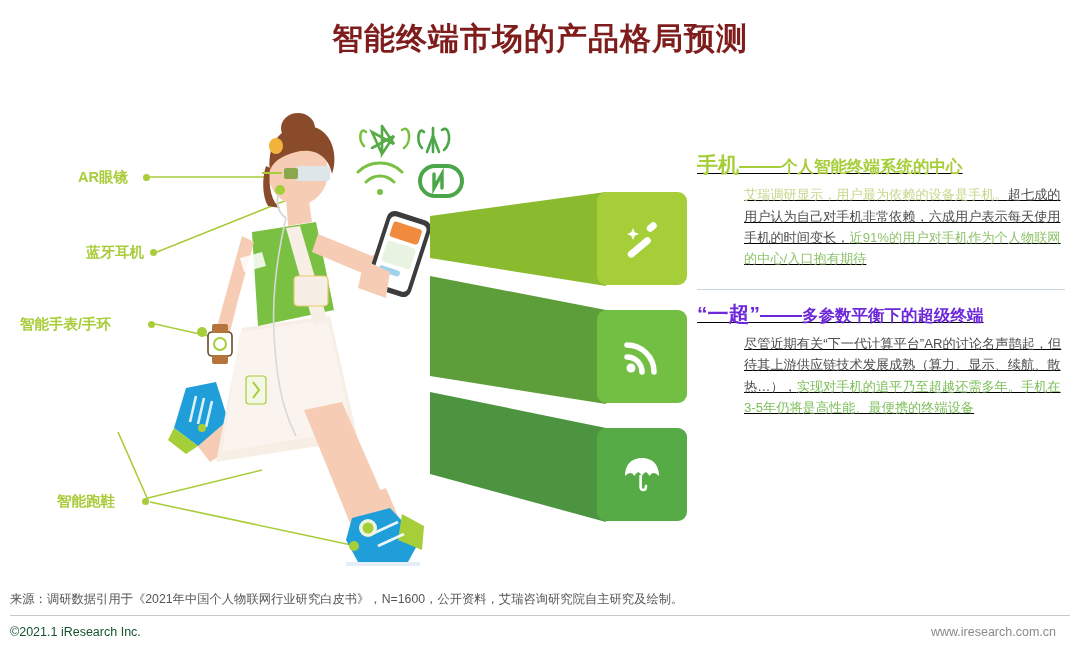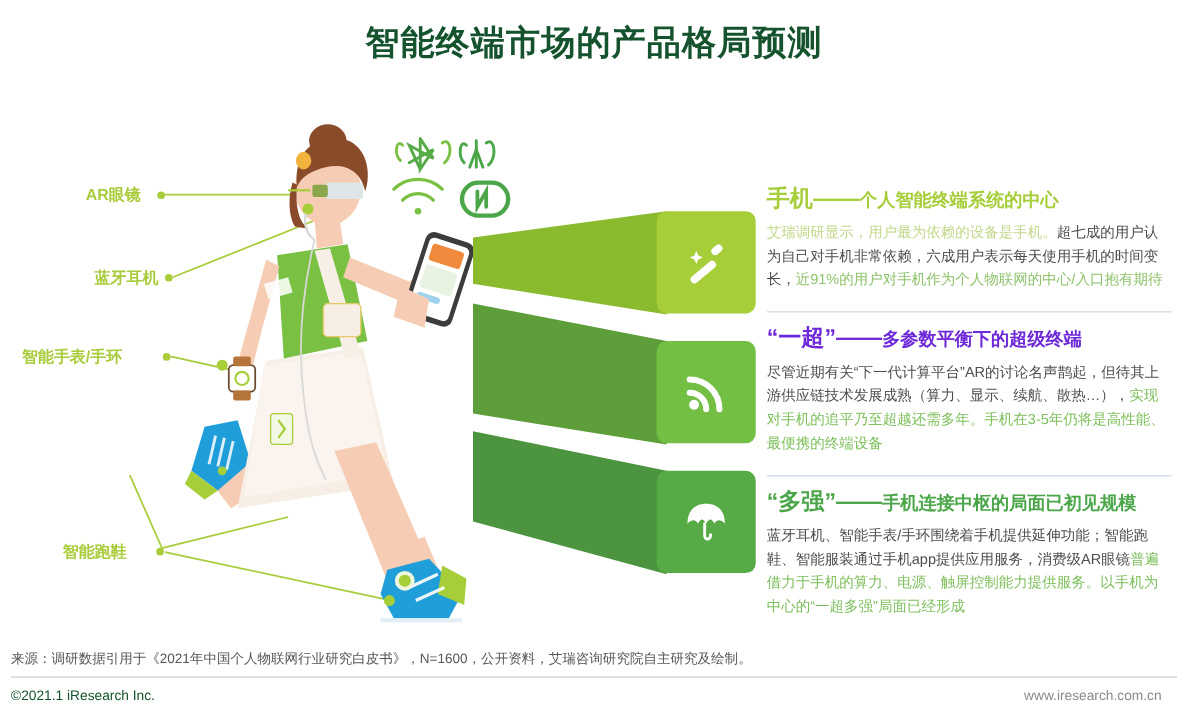--- a/index.html
+++ b/index.html
@@ -8,21 +8,21 @@
     background: #ffffff;
     font-family: "Liberation Sans", "DejaVu Sans", sans-serif;
     overflow: hidden;
   }
   .page { position: relative; width: 1080px; height: 651px; background:#fff; }
 
   
   .title {
     position: absolute; top: 18px; left: 0; width: 1080px;
     text-align: center;
-    font-size: 31px; font-weight: 700; color: #14532d;
+    font-size: 31px; font-weight: 700; color: #7f1d1d;
     letter-spacing: 1px;
   }
 
   
   .callout {
     position: absolute;
     font-size: 14.5px; font-weight: 700;
     color: #a9cc3a; white-space: nowrap;
   }
   .cl-ar    { left: 78px;  top: 168px; }
@@ -51,33 +51,33 @@
     position: absolute; left: 167px;
     width: 90px; height: 93px;
     border-radius: 9px;
     display: flex; align-items: center; justify-content: center;
   }
   .tile-1 { top: 12px;  background: #a6ce39; }
   .tile-2 { top: 130px; background: #72bf44; }
   .tile-3 { top: 248px; background: #57ab47; }
 
   
-  .sections { position: absolute; left: 697px; top: 168px; width: 368px; }
+  .sections { position: absolute; left: 697px; top: 152px; width: 368px; text-decoration: underline; }
   .sec { position: relative; padding-bottom: 9px; }
   .sec + .sec { border-top: 1px solid #c9d5e3; padding-top: 11px; }
   .sec-1 { margin-bottom: 10px; }
   .sec-2 { margin-bottom: 10px; }
 
   .sec-head { font-size: 16.5px; font-weight: 700; margin-bottom: 7px; line-height: 1.2; }
   .sec-head .big { font-size: 21px; }
   .h1 { color: #a6ce39; }
   .h2 { color: #6d28d9; }
   .h3 { color: #4aa648; }
 
-  .sec-body { font-size: 13.2px; line-height: 1.62; color: #4d4d4d; }
+  .sec-body { font-size: 13.2px; line-height: 1.62; color: #4d4d4d; margin-left: 47px; }
   .hl1 { color: #c3d88a; }
   .hl2 { color: #8fc36b; }
   .hl3 { color: #7dbf5a; }
 
   
   .source {
     position: absolute; left: 10px; top: 591px; width: 1060px;
     font-size: 12.3px; color: #555; white-space: nowrap;
   }
   .rule { position: absolute; left: 10px; top: 615px; width: 1060px; height: 1px; background: #c8c8c8; }
@@ -269,28 +269,20 @@
 
     <div class="sec sec-2">
       <div class="sec-head h2">
         <span class="big">“一超”</span><span class="big">——</span><span>多参数平衡下的超级终端</span>
       </div>
       <div class="sec-body">
         <span>尽管近期有关“下一代计算平台”AR的讨论名声鹊起，但待其上游供应链技术发展成熟（算力、显示、续航、散热…），</span><span class="hl3">实现对手机的追平乃至超越还需多年。手机在3-5年仍将是高性能、最便携的终端设备</span>
       </div>
     </div>
 
-    <div class="sec sec-3">
-      <div class="sec-head h3">
-        <span class="big">“多强”</span><span class="big">——</span><span>手机连接中枢的局面已初见规模</span>
-      </div>
-      <div class="sec-body">
-        <span>蓝牙耳机、智能手表/手环围绕着手机提供延伸功能；智能跑鞋、智能服装通过手机app提供应用服务，消费级AR眼镜</span><span class="hl3">普遍借力于手机的算力、电源、触屏控制能力提供服务。以手机为中心的“一超多强”局面已经形成</span>
-      </div>
-    </div>
 
   </div>
 
   <div class="source">来源：调研数据引用于《2021年中国个人物联网行业研究白皮书》，N=1600，公开资料，艾瑞咨询研究院自主研究及绘制。</div>
   <div class="rule"></div>
   <div class="copy">©2021.1 iResearch Inc.</div>
   <div class="site">www.iresearch.com.cn</div>
 
 </div>
 

